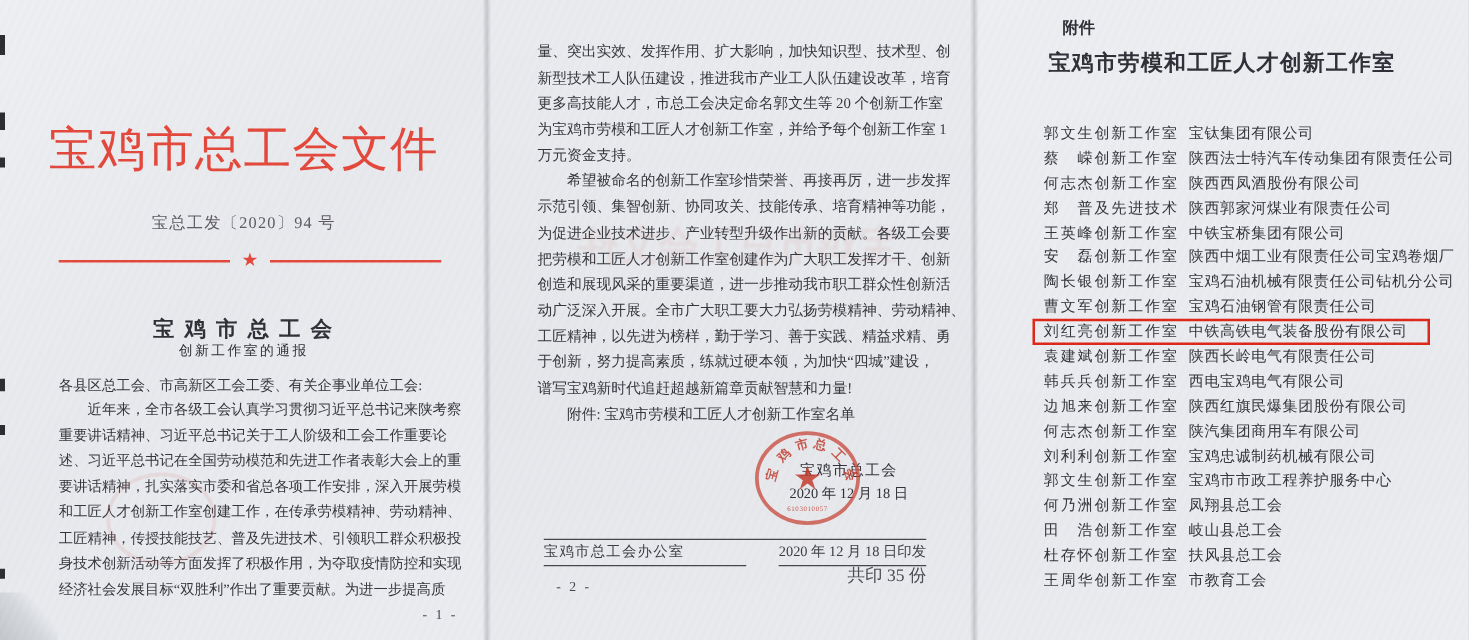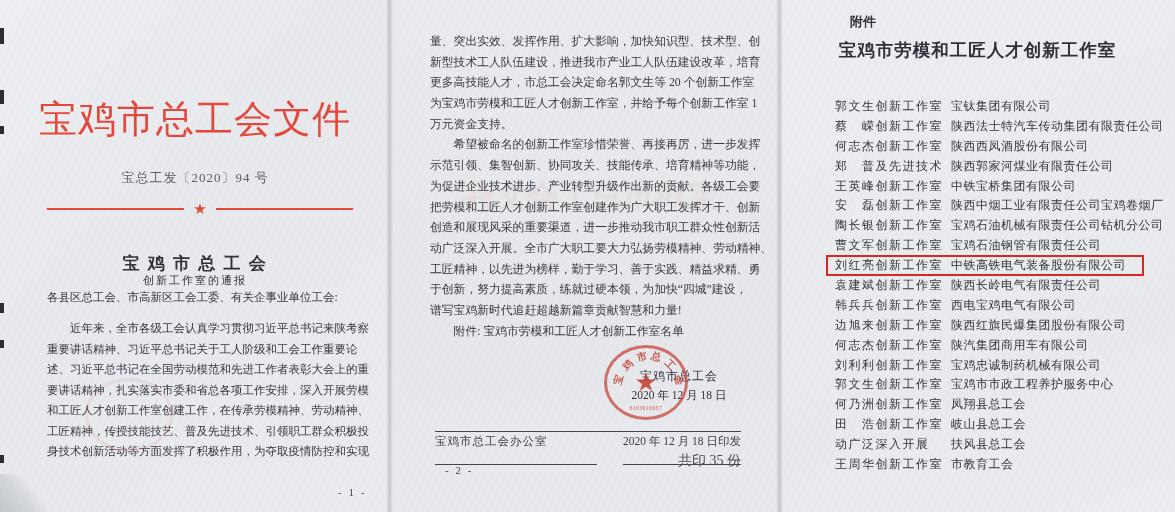--- a/index.html
+++ b/index.html
@@ -23,21 +23,21 @@
   .star-divider{position:absolute;top:201px;left:47px;width:306px;height:16px;
     display:flex;align-items:center;}
   .star-divider .line{flex:1;height:2px;background:#e3473a;}
   .star-divider .star{color:#e3473a;font-size:15px;line-height:15px;padding:0 9px;}
   .h1{position:absolute;top:224px;left:0;width:100%;text-align:center;
     font-size:17px;font-weight:bold;letter-spacing:2px;color:#2e2f36;margin-top:28px;}
   .h2{position:absolute;top:248px;left:0;width:100%;text-align:center;
     font-size:17px;font-weight:bold;color:#2e2f36;}
   .h3{position:absolute;top:273px;left:0;width:100%;text-align:center;
     font-size:11px;font-weight:normal;letter-spacing:2px;color:#2e2f36;}
-  .salutation{position:absolute;top:290px;left:47px;width:306px;font-size:11.5px;
+  .salutation{position:absolute;top:301px;left:47px;width:306px;font-size:11.5px;
     white-space:nowrap;}
   .left-body{position:absolute;top:318px;left:47px;width:306px;}
   .left-body .bodyline{height:20.5px;line-height:20.5px;font-size:11.5px;}
   .bodyline{text-align:justify;text-align-last:justify;white-space:nowrap;}
   .bodyline.short{text-align:right;text-align-last:left;}
   .pgnum{font-size:11px;letter-spacing:2px;color:#44454c;}
   #pgnum-left{position:absolute;top:486px;left:338px;}
   .ghost-seal{position:absolute;left:85px;top:378px;width:82px;height:68px;
     border:3px solid rgba(205,70,55,.10);border-radius:50%;}
   .mark{position:absolute;left:0;width:4px;background:#2b2c30;}
@@ -62,21 +62,21 @@
   .seal .c1{left:16px;top:12px;transform:rotate(-45deg);}
   .seal .c2{left:30px;top:4px;transform:rotate(-15deg);}
   .seal .c3{left:44px;top:4px;transform:rotate(15deg);}
   .seal .c4{left:58px;top:12px;transform:rotate(45deg);}
   .seal .c5{left:67px;top:27px;transform:rotate(75deg);}
   .seal-star{left:0;right:0;top:20px;text-align:center;font-size:26px;line-height:30px;}
   .seal-serial{left:0;right:0;top:57px;text-align:center;font-size:5.5px;letter-spacing:.5px;}
   .footer-rule{position:absolute;top:431px;left:45px;width:306px;border-top:1.5px solid #43434a;}
   .footer-row{position:absolute;top:434px;left:45px;width:306px;display:flex;
     justify-content:space-between;font-size:11.5px;color:#3a3b42;}
-  .f-office{width:162px;border-bottom:1.5px solid #43434a;padding-bottom:15px;letter-spacing:1px;}
+  .f-office{width:162px;border-bottom:1.5px solid #43434a;padding-bottom:3px;letter-spacing:1px;}
   .f-date{width:118px;border-bottom:1.5px solid #43434a;padding-bottom:3px;}
   .f-copies{position:absolute;top:452px;left:45px;width:306px;text-align:right;
     font-size:14px;color:#4a4b52;}
   #pgnum-mid{position:absolute;top:464px;left:55px;}
 
   
   .att-label{position:absolute;top:13px;left:42px;font-size:13px;font-weight:bold;color:#2e2f36;padding-left:28px;}
   .right-title{position:absolute;top:38px;left:0;width:100%;text-align:center;
     font-size:17.5px;font-weight:bold;letter-spacing:1px;color:#2e2f36;}
   .roster{position:absolute;top:97px;left:45px;width:325px;}
@@ -106,20 +106,21 @@
     <div class="salutation">各县区总工会、市高新区工会工委、有关企事业单位工会:</div>
     <div class="left-body">
 
     <div class="bodyline">　　近年来，全市各级工会认真学习贯彻习近平总书记来陕考察</div>
         <div class="bodyline">重要讲话精神、习近平总书记关于工人阶级和工会工作重要论</div>
         <div class="bodyline">述、习近平总书记在全国劳动模范和先进工作者表彰大会上的重</div>
         <div class="bodyline">要讲话精神，扎实落实市委和省总各项工作安排，深入开展劳模</div>
         <div class="bodyline">和工匠人才创新工作室创建工作，在传承劳模精神、劳动精神、</div>
         <div class="bodyline">工匠精神，传授技能技艺、普及先进技术、引领职工群众积极投</div>
         <div class="bodyline">身技术创新活动等方面发挥了积极作用，为夺取疫情防控和实现</div>
+        <div class="bodyline">经济社会发展目标“双胜利”作出了重要贡献。为进一步提高质</div>
       </div>
     <div class="pgnum" id="pgnum-left">- 1 -</div>
     <div class="ghost-seal"></div>
     <div class="mark" style="top:28px;height:16px"></div>
     <div class="mark" style="top:90px;height:14px"></div>
     <div class="mark" style="top:126px;height:8px"></div>
     <div class="mark" style="top:303px;height:10px"></div>
     <div class="mark" style="top:340px;height:8px"></div>
     <div class="mark" style="top:455px;height:8px"></div>
     <div class="corner-shade"></div>
@@ -270,21 +271,21 @@
         </div>
 
         <div class="row">
 
           <span class="studio">田　浩创新工作室</span>
           <span class="org">岐山县总工会</span>
         </div>
 
         <div class="row">
 
-          <span class="studio">动广泛深入开展</span>
+          <span class="studio">杜存怀创新工作室</span>
           <span class="org">扶风县总工会</span>
         </div>
 
 
         <div class="row">
 
           <span class="studio">王周华创新工作室</span>
           <span class="org">市教育工会</span>
         </div>
       </div>

